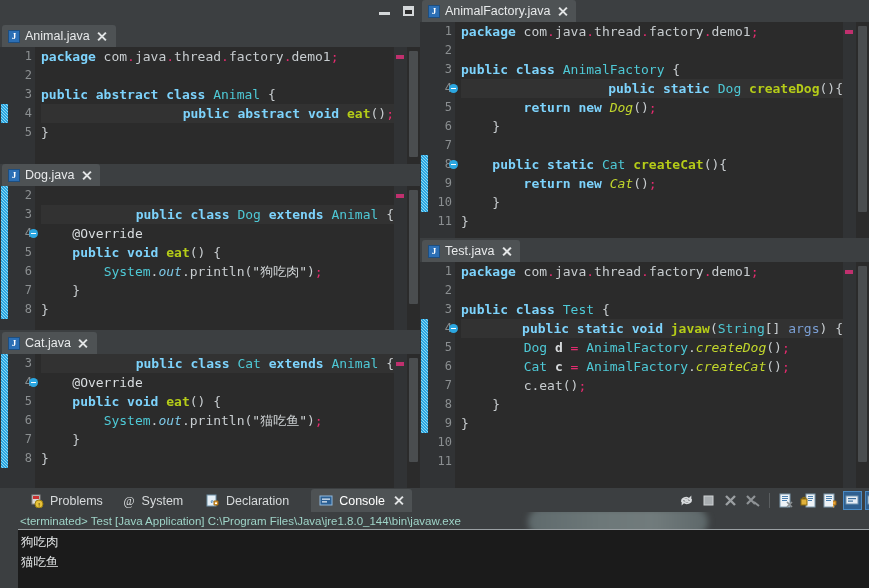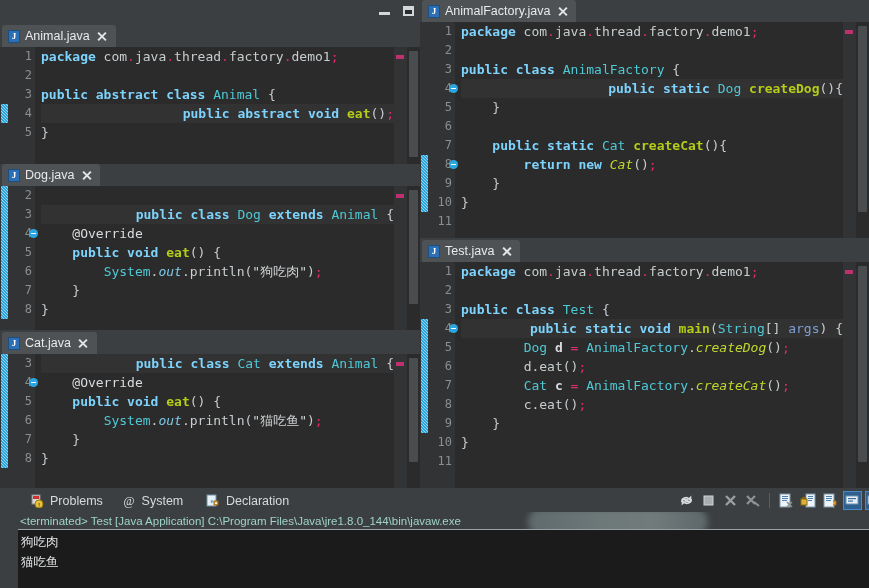--- a/index.html
+++ b/index.html
@@ -282,20 +282,21 @@
           <div class="ln" style="position: relative;">8<span class="fold" style="top: 5px;"></span></div>
           <div class="ln">9</div>
           <div class="ln">10</div>
           <div class="ln">11</div>
         </div>
         <div class="code">
           <div class="row"><span class="k">package</span><span class="pl"> com</span><span class="dot">.</span><span class="pl">java</span><span class="dot">.</span><span class="pl">thread</span><span class="dot">.</span><span class="pl">factory</span><span class="dot">.</span><span class="pl">demo1</span><span class="sc">;</span></div>
           <div class="row">&nbsp;</div>
           <div class="row"><span class="k">public class </span><span class="ty">AnimalFactory</span><span class="pl"> {</span></div>
           <div class="row hl"><span class="k">    public static </span><span class="ty">Dog</span><span class="pl"> </span><span class="mth">createDog</span><span class="pl">(){</span></div>
+          <div class="row"><span class="k">        return new </span><span class="mthc">Dog</span><span class="pl">()</span><span class="sc">;</span></div>
           <div class="row"><span class="pl">    }</span></div>
           <div class="row">&nbsp;</div>
           <div class="row"><span class="k">    public static </span><span class="ty">Cat</span><span class="pl"> </span><span class="mth">createCat</span><span class="pl">(){</span></div>
           <div class="row"><span class="k">        return new </span><span class="mthc">Cat</span><span class="pl">()</span><span class="sc">;</span></div>
           <div class="row"><span class="pl">    }</span></div>
           <div class="row"><span class="pl">}</span></div>
         </div>
         <div class="ovbar">
           <div class="ovdot" style="top: 8px;"></div>
         </div>
@@ -327,23 +328,22 @@
           <div class="ln">7</div>
           <div class="ln">8</div>
           <div class="ln">9</div>
           <div class="ln">10</div>
           <div class="ln">11</div>
         </div>
         <div class="code">
           <div class="row"><span class="k">package</span><span class="pl"> com</span><span class="dot">.</span><span class="pl">java</span><span class="dot">.</span><span class="pl">thread</span><span class="dot">.</span><span class="pl">factory</span><span class="dot">.</span><span class="pl">demo1</span><span class="sc">;</span></div>
           <div class="row">&nbsp;</div>
           <div class="row"><span class="k">public class </span><span class="ty">Test</span><span class="pl"> {</span></div>
-          <div class="row hl"><span class="k">    public static void </span><span class="mth">main</span><span class="pl">(</span><span class="ty">String</span><span class="pl">[] </span><span class="prm">args</span><span class="pl">) {</span></div>
+          <div class="row hl"><span class="k">    public static void </span><span class="mth">javaw</span><span class="pl">(</span><span class="ty">String</span><span class="pl">[] </span><span class="prm">args</span><span class="pl">) {</span></div>
           <div class="row"><span class="pl">        </span><span class="ty">Dog</span><span class="pl"> </span><span class="var">d</span><span class="pl"> </span><span class="sc">=</span><span class="pl"> </span><span class="ty">AnimalFactory</span><span class="pl">.</span><span class="mthc">createDog</span><span class="pl">()</span><span class="sc">;</span></div>
-          <div class="row"><span class="pl">        </span><span class="pl">d</span><span class="pl">.</span><span class="pl">eat</span><span class="pl">()</span><span class="sc">;</span></div>
           <div class="row"><span class="pl">        </span><span class="ty">Cat</span><span class="pl"> </span><span class="var">c</span><span class="pl"> </span><span class="sc">=</span><span class="pl"> </span><span class="ty">AnimalFactory</span><span class="pl">.</span><span class="mthc">createCat</span><span class="pl">()</span><span class="sc">;</span></div>
           <div class="row"><span class="pl">        </span><span class="pl">c</span><span class="pl">.</span><span class="pl">eat</span><span class="pl">()</span><span class="sc">;</span></div>
           <div class="row"><span class="pl">    }</span></div>
           <div class="row"><span class="pl">}</span></div>
           <div class="row">&nbsp;</div>
         </div>
         <div class="ovbar">
           <div class="ovdot" style="top: 8px;"></div>
         </div>
         <div class="vscroll">
@@ -371,20 +371,29 @@
         </div>
         <div class="ctab" style="left: 180px;">
           <span class="ico"><svg width="14" height="14" viewBox="0 0 14 14">
               <rect x="1" y="1" width="9" height="11" fill="#e6f0f7" stroke="#6f91a8"></rect>
               <text x="4.5" y="9" font-size="7" fill="#2a6ea8" font-family="serif">e</text>
               <path d="M8 7 h4 v4 h-4z" fill="#e8a33a" stroke="#a06a12"></path>
               <path d="M9 8.5 h2 v1.5 h-2z" fill="#fff"></path>
             </svg></span>
           <span>Declaration</span>
         </div>
+        <div class="ctab active" style="left: 293.2px;">
+          <span class="ico"><svg width="14" height="14" viewBox="0 0 14 14">
+              <rect x="1" y="2" width="12" height="9" fill="#2b5f93" stroke="#8fb8dc"></rect>
+              <rect x="3" y="4.5" width="8" height="1.3" fill="#dbe7f2"></rect>
+              <rect x="3" y="7.2" width="5" height="1.3" fill="#dbe7f2"></rect>
+            </svg></span>
+          <span>Console</span>
+          <span class="tabclose"></span>
+        </div>
       </div>
     <div class="ctoolbar" id="ctoolbar">
         <span class="tbi"><svg width="17" height="17" viewBox="0 0 17 17">
             <path d="M4 10 a4 4 0 0 1 7-3 l1.5-1.5 v4 h-4 l1.6-1.6" fill="none" stroke="#d9dcde" stroke-width="1.7"></path>
             <path d="M13 7 a4 4 0 0 1-7 3 l-1.5 1.5 v-4 h4 l-1.6 1.6" fill="none" stroke="#d9dcde" stroke-width="1.7"></path>
           </svg></span>
         <span class="tbi"><svg width="17" height="17" viewBox="0 0 17 17">
             <rect x="4" y="4" width="9" height="9" fill="#a9aeb1" stroke="#cfd3d5"></rect>
           </svg></span>
         <span class="tbi"><svg width="17" height="17" viewBox="0 0 17 17">

